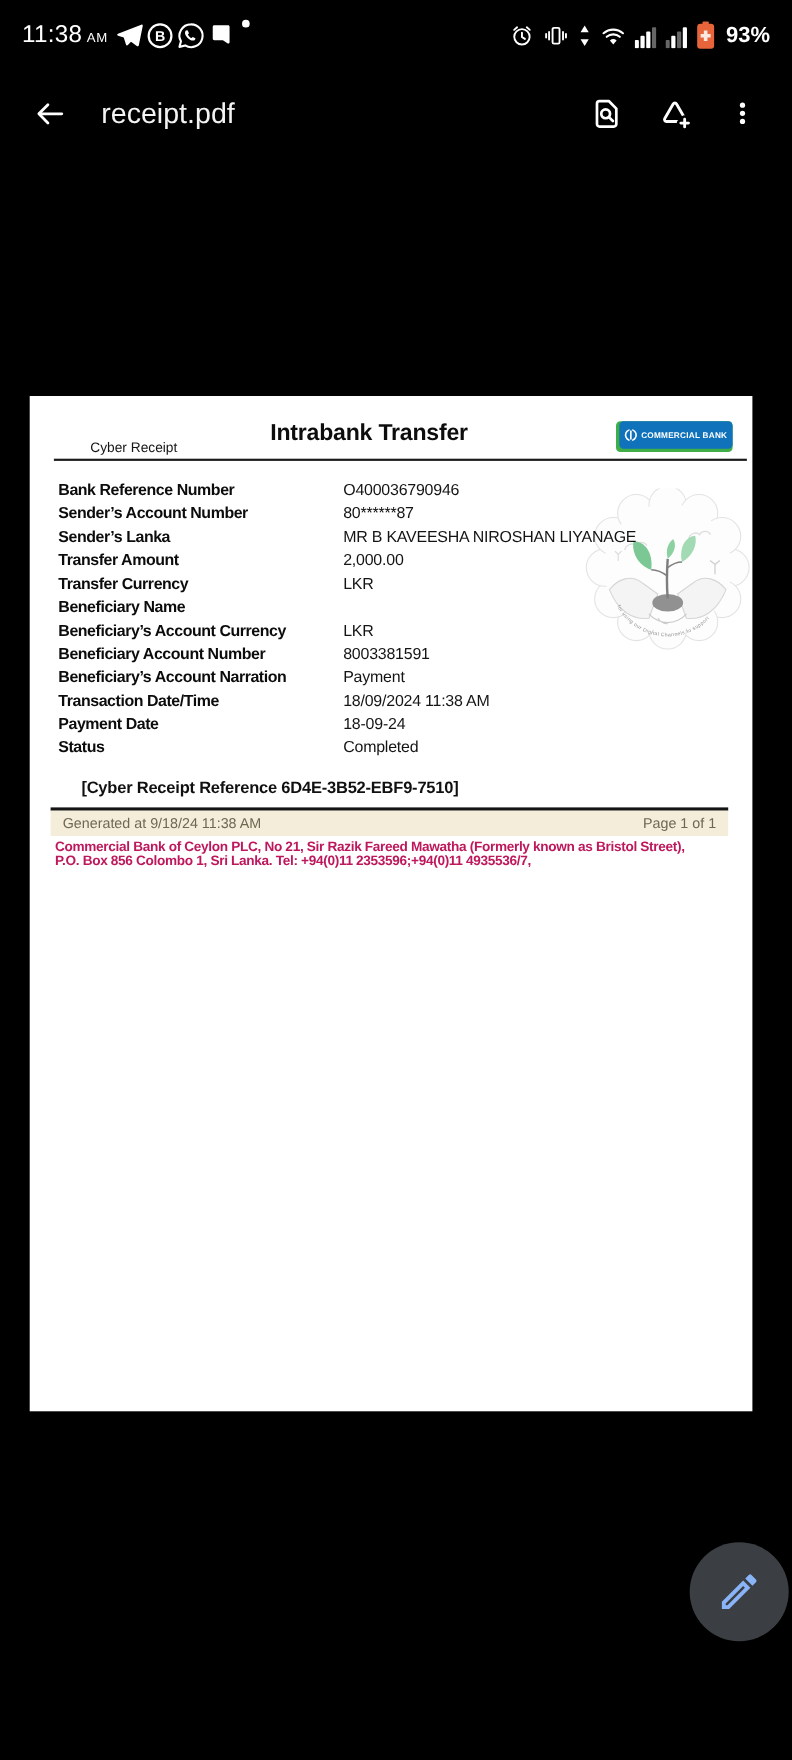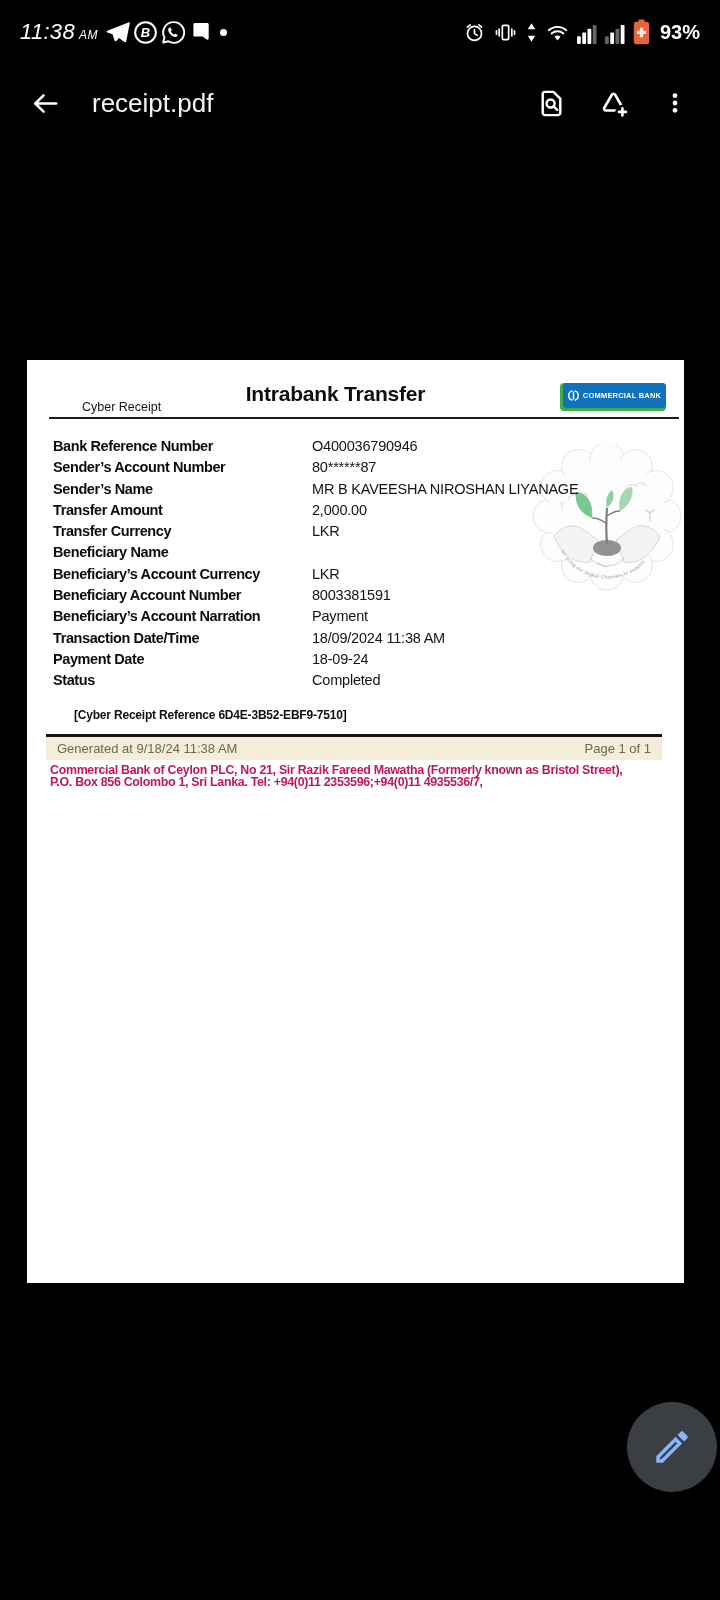--- a/index.html
+++ b/index.html
@@ -4,21 +4,21 @@
 <style>
   html,body{margin:0;padding:0;}
   body{
     width:720px;height:1600px;position:relative;overflow:hidden;
     background:#000;font-family:"Liberation Sans",sans-serif;
     -webkit-font-smoothing:antialiased;
   }
   
   .status-bar{position:absolute;top:0;left:0;right:0;height:64px;
     display:flex;align-items:center;padding:0 20px;color:#fff;}
-  .sb-left{display:flex;align-items:center;font-style:italic;}
+  .sb-left{display:flex;align-items:flex-start;}
   .time-wrap{display:flex;align-items:baseline;gap:4px;margin-right:6px;}
   .time{font-size:22px;letter-spacing:.3px;}
   .period{font-size:12px;letter-spacing:.5px;}
   .n-icon{width:28px;height:28px;display:grid;place-items:center;}
   .n-icon svg{width:27px;height:27px;}
   .notif-dot{width:7px;height:7px;border-radius:50%;background:#fff;margin-left:4px;}
   .sb-right{margin-left:auto;display:flex;align-items:center;gap:8px;font-weight:bold;}
   .s-icon{display:grid;place-items:center;}
   .s-icon svg{width:23px;height:23px;}
   .batt svg{width:17px;height:26px;}
@@ -45,21 +45,21 @@
   .bank-logo-inner svg{width:13px;height:13px;}
   .bank-logo-text{color:#fff;font-size:7.5px;font-weight:bold;letter-spacing:.2px;white-space:nowrap;}
   .header-rule{position:absolute;left:22px;top:57px;width:630px;height:2px;background:#1c1c1c;}
   .watermark{position:absolute;left:505px;top:84px;width:150px;height:150px;z-index:1;}
   .fields{position:absolute;left:0;top:76px;width:100%;z-index:2;}
   .field-row{position:relative;height:21.3px;}
   .field-label{position:absolute;left:26px;top:2px;font-size:14.5px;font-weight:bold;
     letter-spacing:-.4px;color:#0c0c0c;white-space:nowrap;}
   .field-value{position:absolute;left:285px;top:2px;font-size:14.5px;
     letter-spacing:-.2px;color:#141414;white-space:nowrap;}
-  .reference-line{position:absolute;left:23px;top:348px;font-size:12px;font-weight:600;
+  .reference-line{position:absolute;left:23px;top:348px;font-size:15px;font-weight:600;
     letter-spacing:-.2px;color:#101010;z-index:2;padding-left:24px;}
   .bar-divider{position:absolute;left:19px;top:374px;width:616px;height:2.5px;background:#141414;z-index:2;}
   .generated-bar{position:absolute;left:19px;top:377px;width:616px;height:23px;background:#F4EDDA;
     display:flex;align-items:center;justify-content:space-between;box-sizing:border-box;
     padding:0 11px;font-size:13px;color:#6E6852;z-index:2;gap:28px;}
   .page-footer{position:absolute;left:23px;top:404px;width:615px;font-size:12.4px;font-weight:bold;
     letter-spacing:-.3px;line-height:12.4px;color:#be185d;z-index:2;}
   .page-footer div{white-space:nowrap;}
   
   .fab{position:absolute;left:627px;top:1402px;width:90px;height:90px;border-radius:50%;
@@ -249,21 +249,21 @@
     <div class="fields">
       <div class="field-row">
           <span class="field-label">Bank Reference Number</span>
           <span class="field-value">O400036790946</span>
         </div>
       <div class="field-row">
           <span class="field-label">Sender’s Account Number</span>
           <span class="field-value">80******87</span>
         </div>
       <div class="field-row">
-          <span class="field-label">Sender’s Name</span>
+          <span class="field-label">Sender’s Lanka</span>
           <span class="field-value">MR B KAVEESHA NIROSHAN LIYANAGE</span>
         </div>
       <div class="field-row">
           <span class="field-label">Transfer Amount</span>
           <span class="field-value">2,000.00</span>
         </div>
       <div class="field-row">
           <span class="field-label">Transfer Currency</span>
           <span class="field-value">LKR</span>
         </div>

